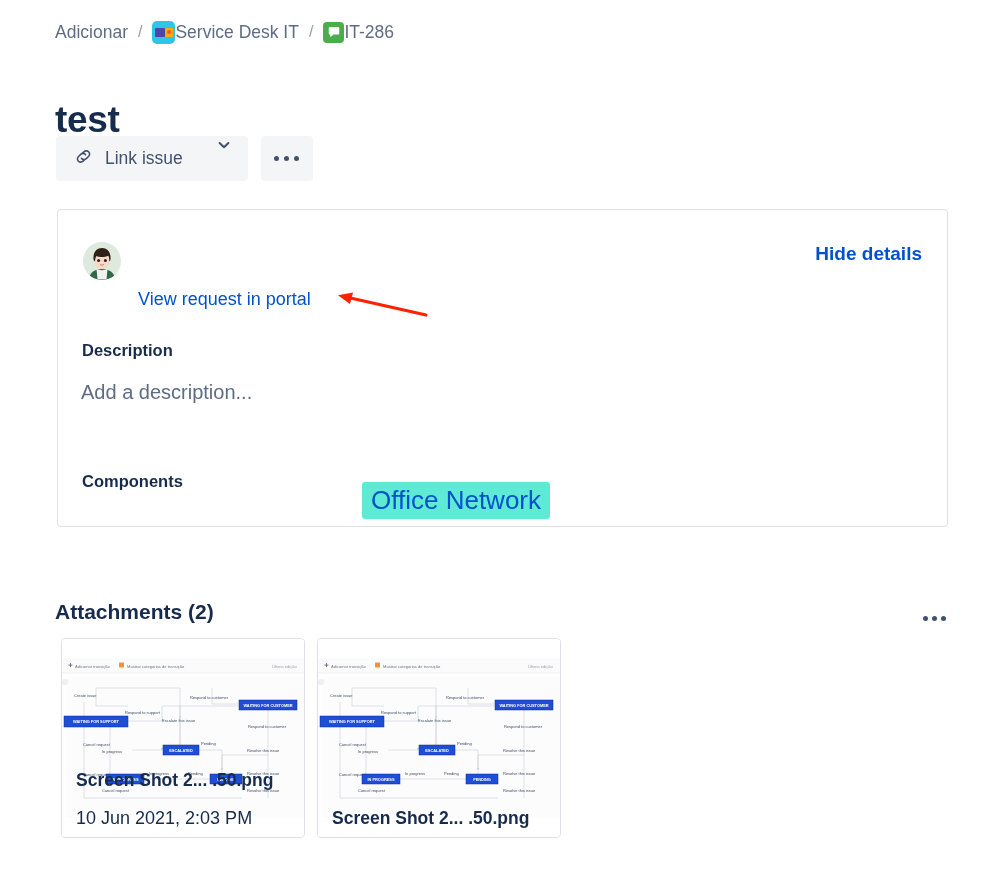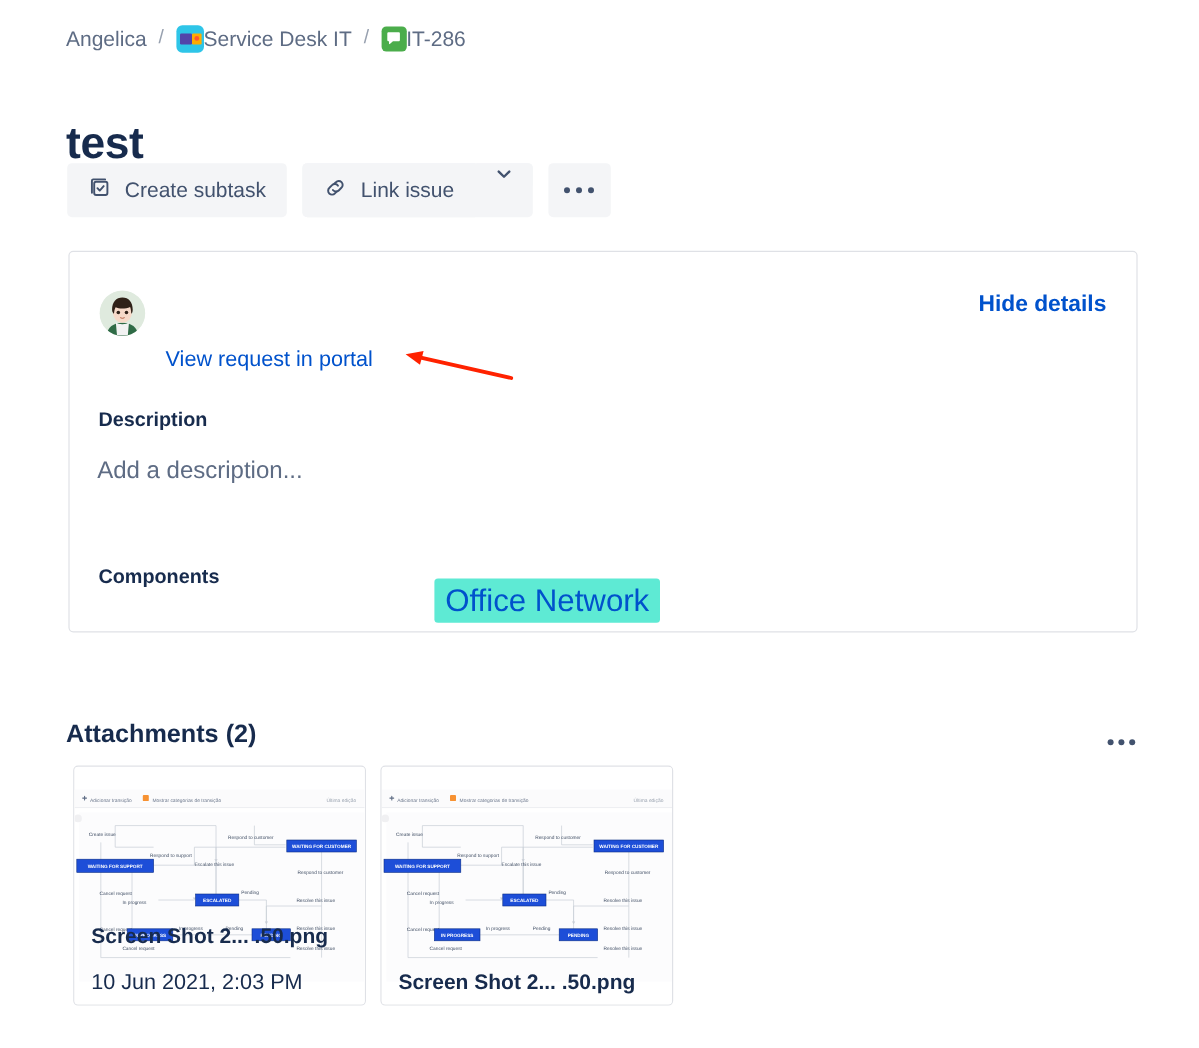--- a/index.html
+++ b/index.html
@@ -327,21 +327,21 @@
     font-size: 18px;
     color: #172b4d;
     margin-top: 17px;
     white-space: nowrap;
   }
 </style>
 </head>
 <body>
 
 <div class="breadcrumbs">
-  <a class="crumb-link" href="#">Angelica</a>
+  <a class="crumb-link" href="#">Adicionar</a>
   <span class="crumb-sep">/</span>
   <span class="crumb-group">
     <span class="proj-icon">
       <span class="pi-purple"></span>
       <span class="pi-yellow"></span>
       <span class="pi-dot"></span>
     </span>
     <a class="crumb-link" href="#">Service Desk IT</a>
   </span>
   <span class="crumb-sep">/</span>
@@ -351,30 +351,20 @@
         <path d="M3.2 2.2h9.6c.66 0 1.2.54 1.2 1.2v6.2c0 .66-.54 1.2-1.2 1.2H7.4l-3 2.6c-.3.26-.75.05-.75-.35V10.8H3.2c-.66 0-1.2-.54-1.2-1.2V3.4c0-.66.54-1.2 1.2-1.2z" fill="#ffffff"></path>
       </svg>
     </span>
     <a class="crumb-link" href="#">IT-286</a>
   </span>
 </div>
 
 <h1 class="page-title">test</h1>
 
 <div class="actions">
-  <button class="btn">
-    <span>
-      <svg width="20" height="20" viewBox="0 0 20 20">
-        <rect x="5.5" y="5.5" width="11" height="11" rx="1.6" fill="none" stroke="#42526e" stroke-width="1.6"></rect>
-        <path d="M8.2 10.8l1.9 2 3.3-3.7" fill="none" stroke="#42526e" stroke-width="1.6" stroke-linecap="round" stroke-linejoin="round"></path>
-        <path d="M3.6 14.6V4.6c0-.6.5-1.1 1.1-1.1h9.9" fill="none" stroke="#42526e" stroke-width="1.6" stroke-linecap="round"></path>
-      </svg>
-    </span>
-    <span>Create subtask</span>
-  </button>
 
   <div class="btn-split">
     <button class="btn">
       <span>
         <svg width="21" height="21" viewBox="0 0 22 22">
           <path d="M8.8 12.9a3.4 3.4 0 0 0 5.1.4l2.3-2.3a3.4 3.4 0 1 0-4.8-4.8l-1.3 1.3" fill="none" stroke="#42526e" stroke-width="1.7" stroke-linecap="round"></path>
           <path d="M13.2 9.1a3.4 3.4 0 0 0-5.1-.4l-2.3 2.3a3.4 3.4 0 1 0 4.8 4.8l1.3-1.3" fill="none" stroke="#42526e" stroke-width="1.7" stroke-linecap="round"></path>
         </svg>
       </span>
       <span>Link issue</span>

